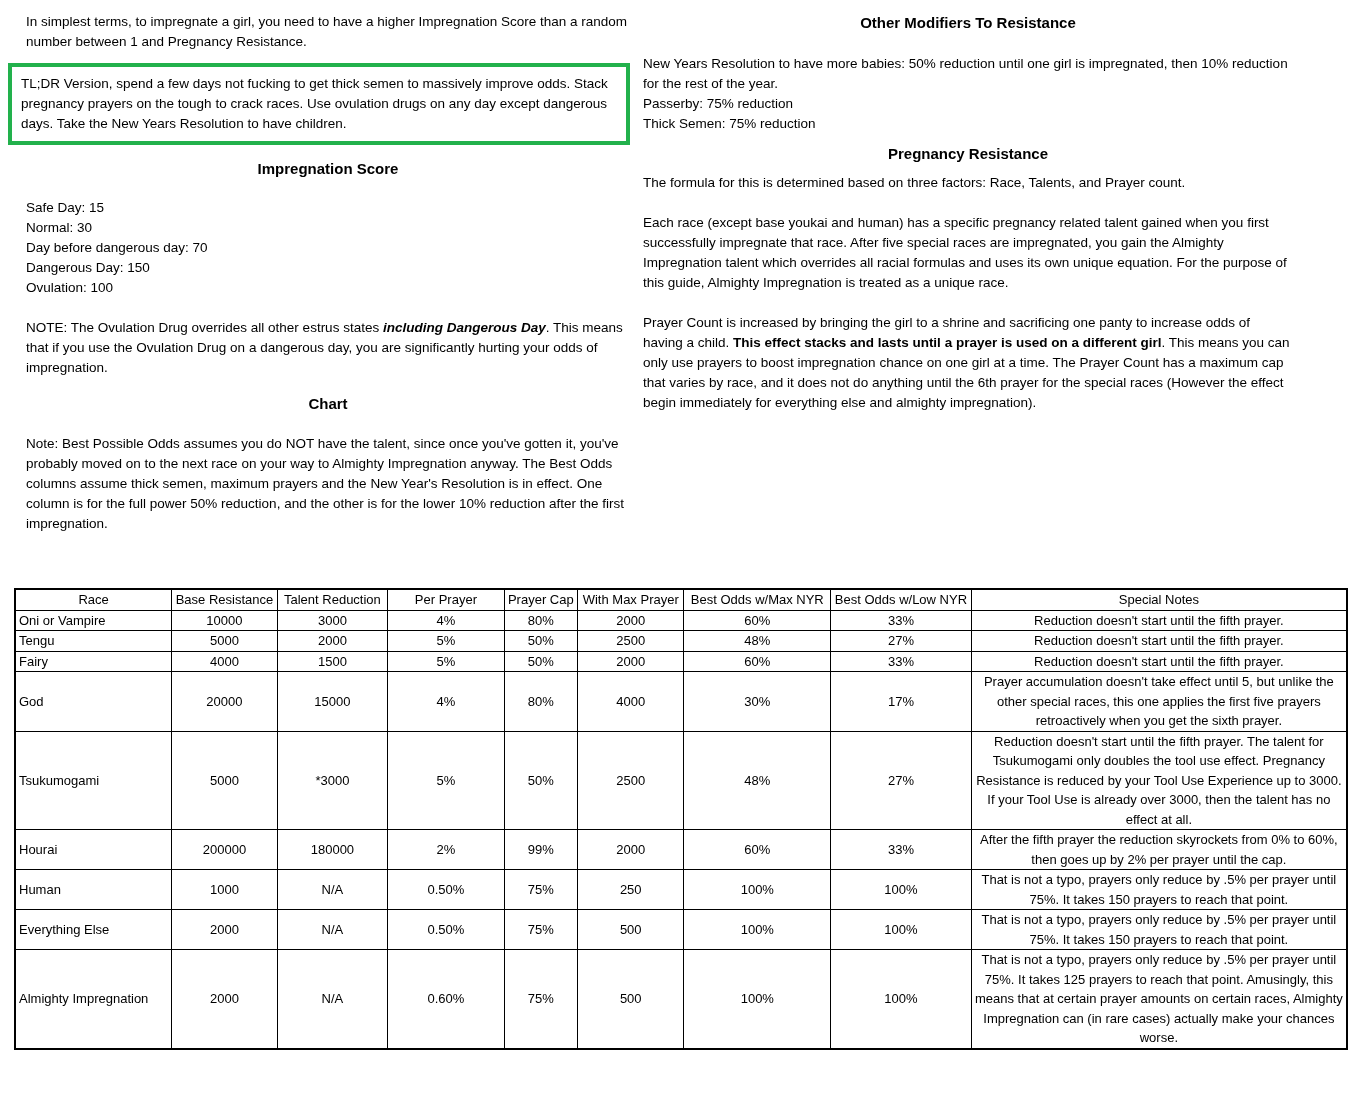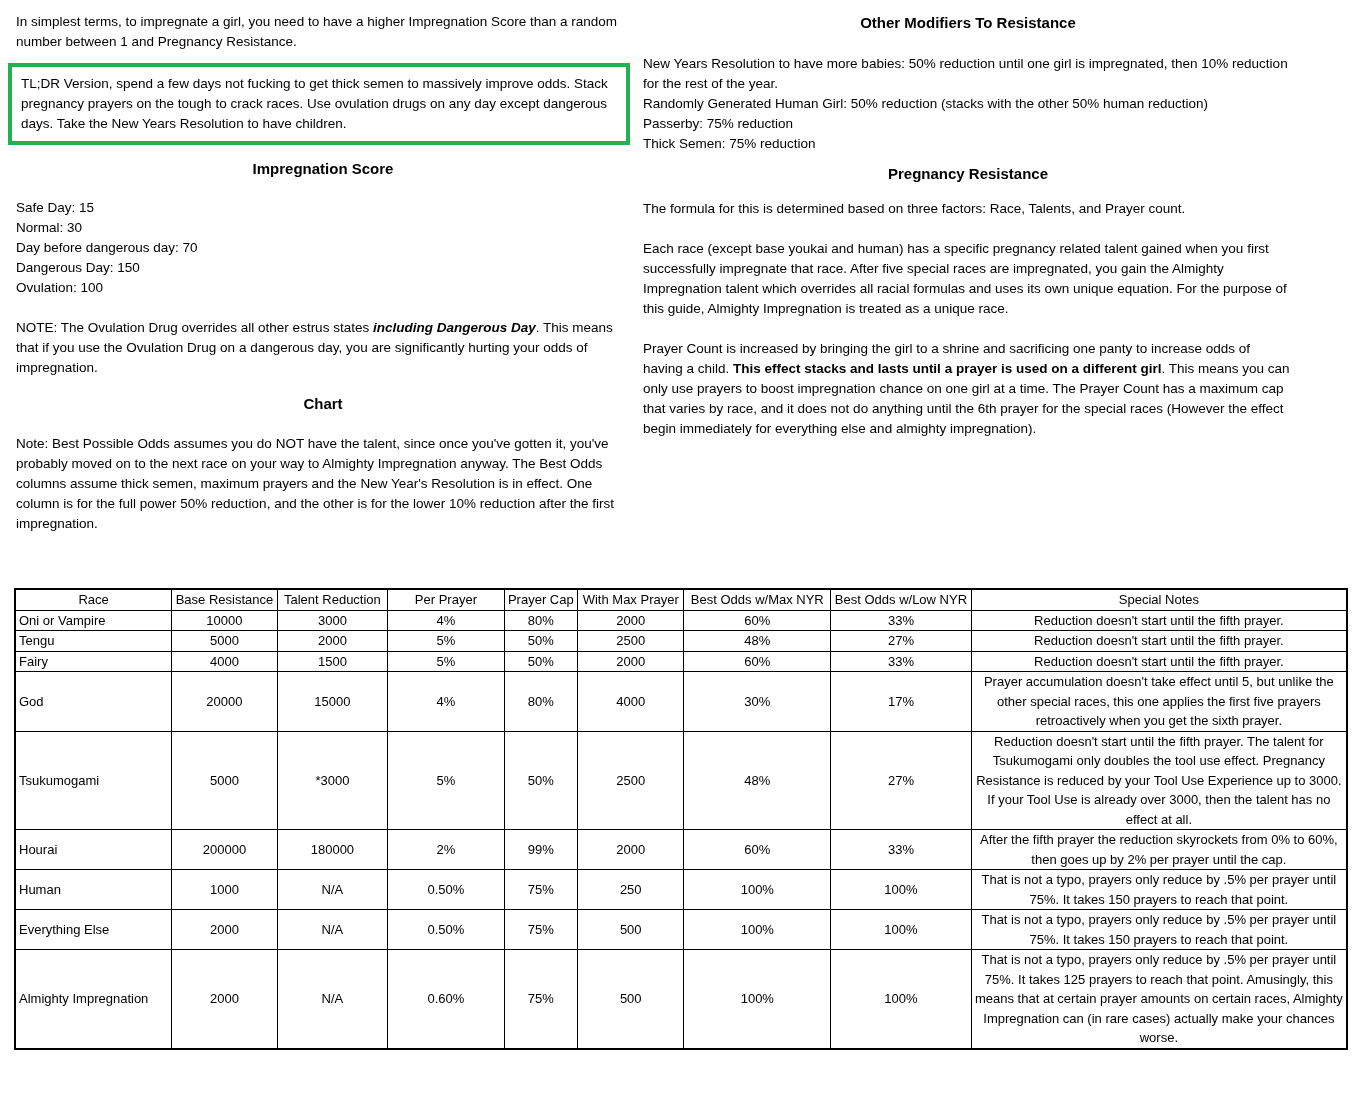--- a/index.html
+++ b/index.html
@@ -11,41 +11,41 @@
     position: relative;
     overflow: hidden;
   }
   .col {
     position: absolute;
     font-size: 13.5px;
     line-height: 20px;
   }
   #left-col  { left: 8px;  top: 12px; width: 622px; }
   #right-col { left: 643px; top: 14px; width: 650px; }
-  .indent { margin-left: 8px; }
+  .indent { margin-left: 18px; }
   h2 {
     font-size: 15px;
     font-weight: bold;
     line-height: 18px;
     text-align: center;
   }
   .tldr-box {
     border: 4px solid var(--accent, #22b14c);
     padding: 7px 9px;
     margin-top: 11px;
   }
   #left-col .h-imp   { margin-top: 15px; }
   #left-col .p-score { margin-top: 21px; }
   #left-col .list    { margin-top: 20px; }
   #left-col .p-note  { margin-top: 20px; }
   #left-col .h-chart { margin-top: 17px; }
   #left-col .p-chartnote { margin-top: 21px; }
   #right-col .modifiers { margin-top: 22px; }
   #right-col .h-preg { margin-top: 11px; }
-  #right-col .p1 { margin-top: 16px; }
+  #right-col .p1 { margin-top: 10px; }
   #right-col .p2 { margin-top: 20px; }
   #right-col .p3 { margin-top: 20px; }
   .bi { font-weight: bold; font-style: italic; }
   .b  { font-weight: bold; }
 
   
   #odds-table-wrap {
     position: absolute;
     left: 14px; top: 588px;
     width: 1334px;
@@ -99,21 +99,20 @@
   <h2 class="indent h-chart">Chart</h2>
 
   <p class="indent p-chartnote">Note: Best Possible Odds assumes you do NOT have the talent, since once you've gotten it, you've probably moved on to the next race on your way to Almighty Impregnation anyway. The Best Odds columns assume thick semen, maximum prayers and the New Year's Resolution is in effect. One column is for the full power 50% reduction, and the other is for the lower 10% reduction after the first impregnation.</p>
 </div>
 
 <div id="right-col" class="col">
   <h2>Other Modifiers To Resistance</h2>
 
   <div class="modifiers">
     <div>New Years Resolution to have more babies: 50% reduction until one girl is impregnated, then 10% reduction for the rest of the year.</div>
-    <div>Randomly Generated Human Girl: 50% reduction (stacks with the other 50% human reduction)</div>
     <div>Passerby: 75% reduction</div>
     <div>Thick Semen: 75% reduction</div>
   </div>
 
   <h2 class="h-preg">Pregnancy Resistance</h2>
 
   <p class="p1">The formula for this is determined based on three factors: Race, Talents, and Prayer count.</p>
 
   <p class="p2">Each race (except base youkai and human) has a specific pregnancy related talent gained when you first successfully impregnate that race. After five special races are impregnated, you gain the Almighty Impregnation talent which overrides all racial formulas and uses its own unique equation. For the purpose of this guide, Almighty Impregnation is treated as a unique race.</p>
 

